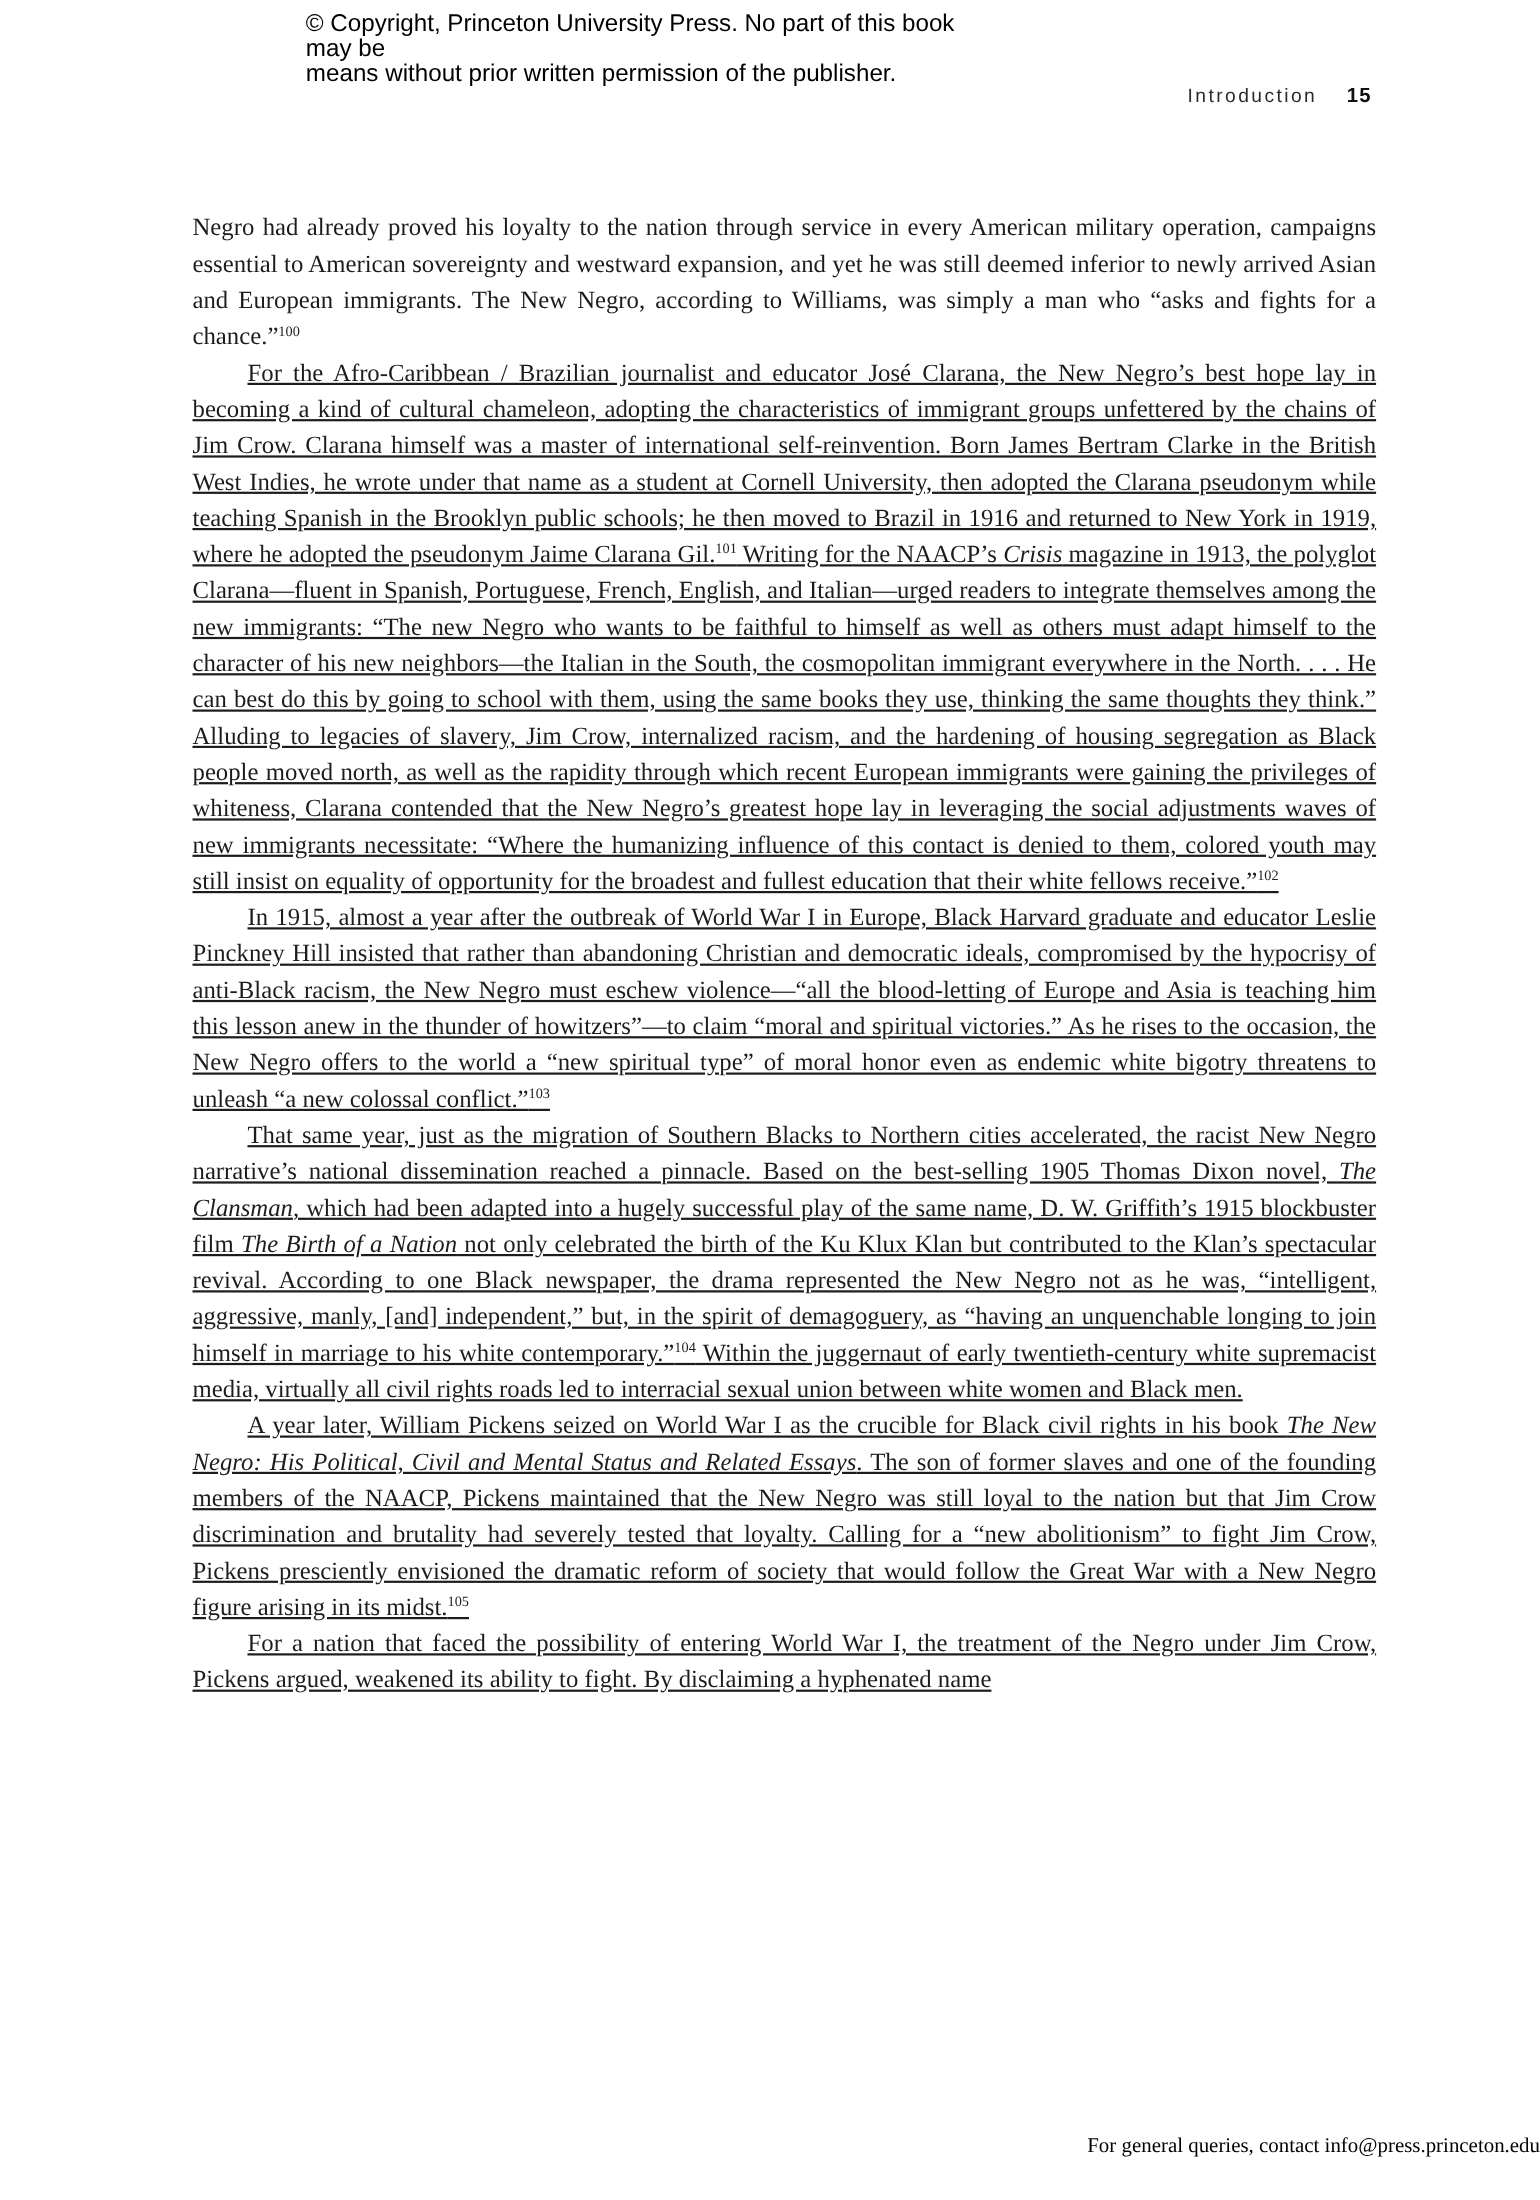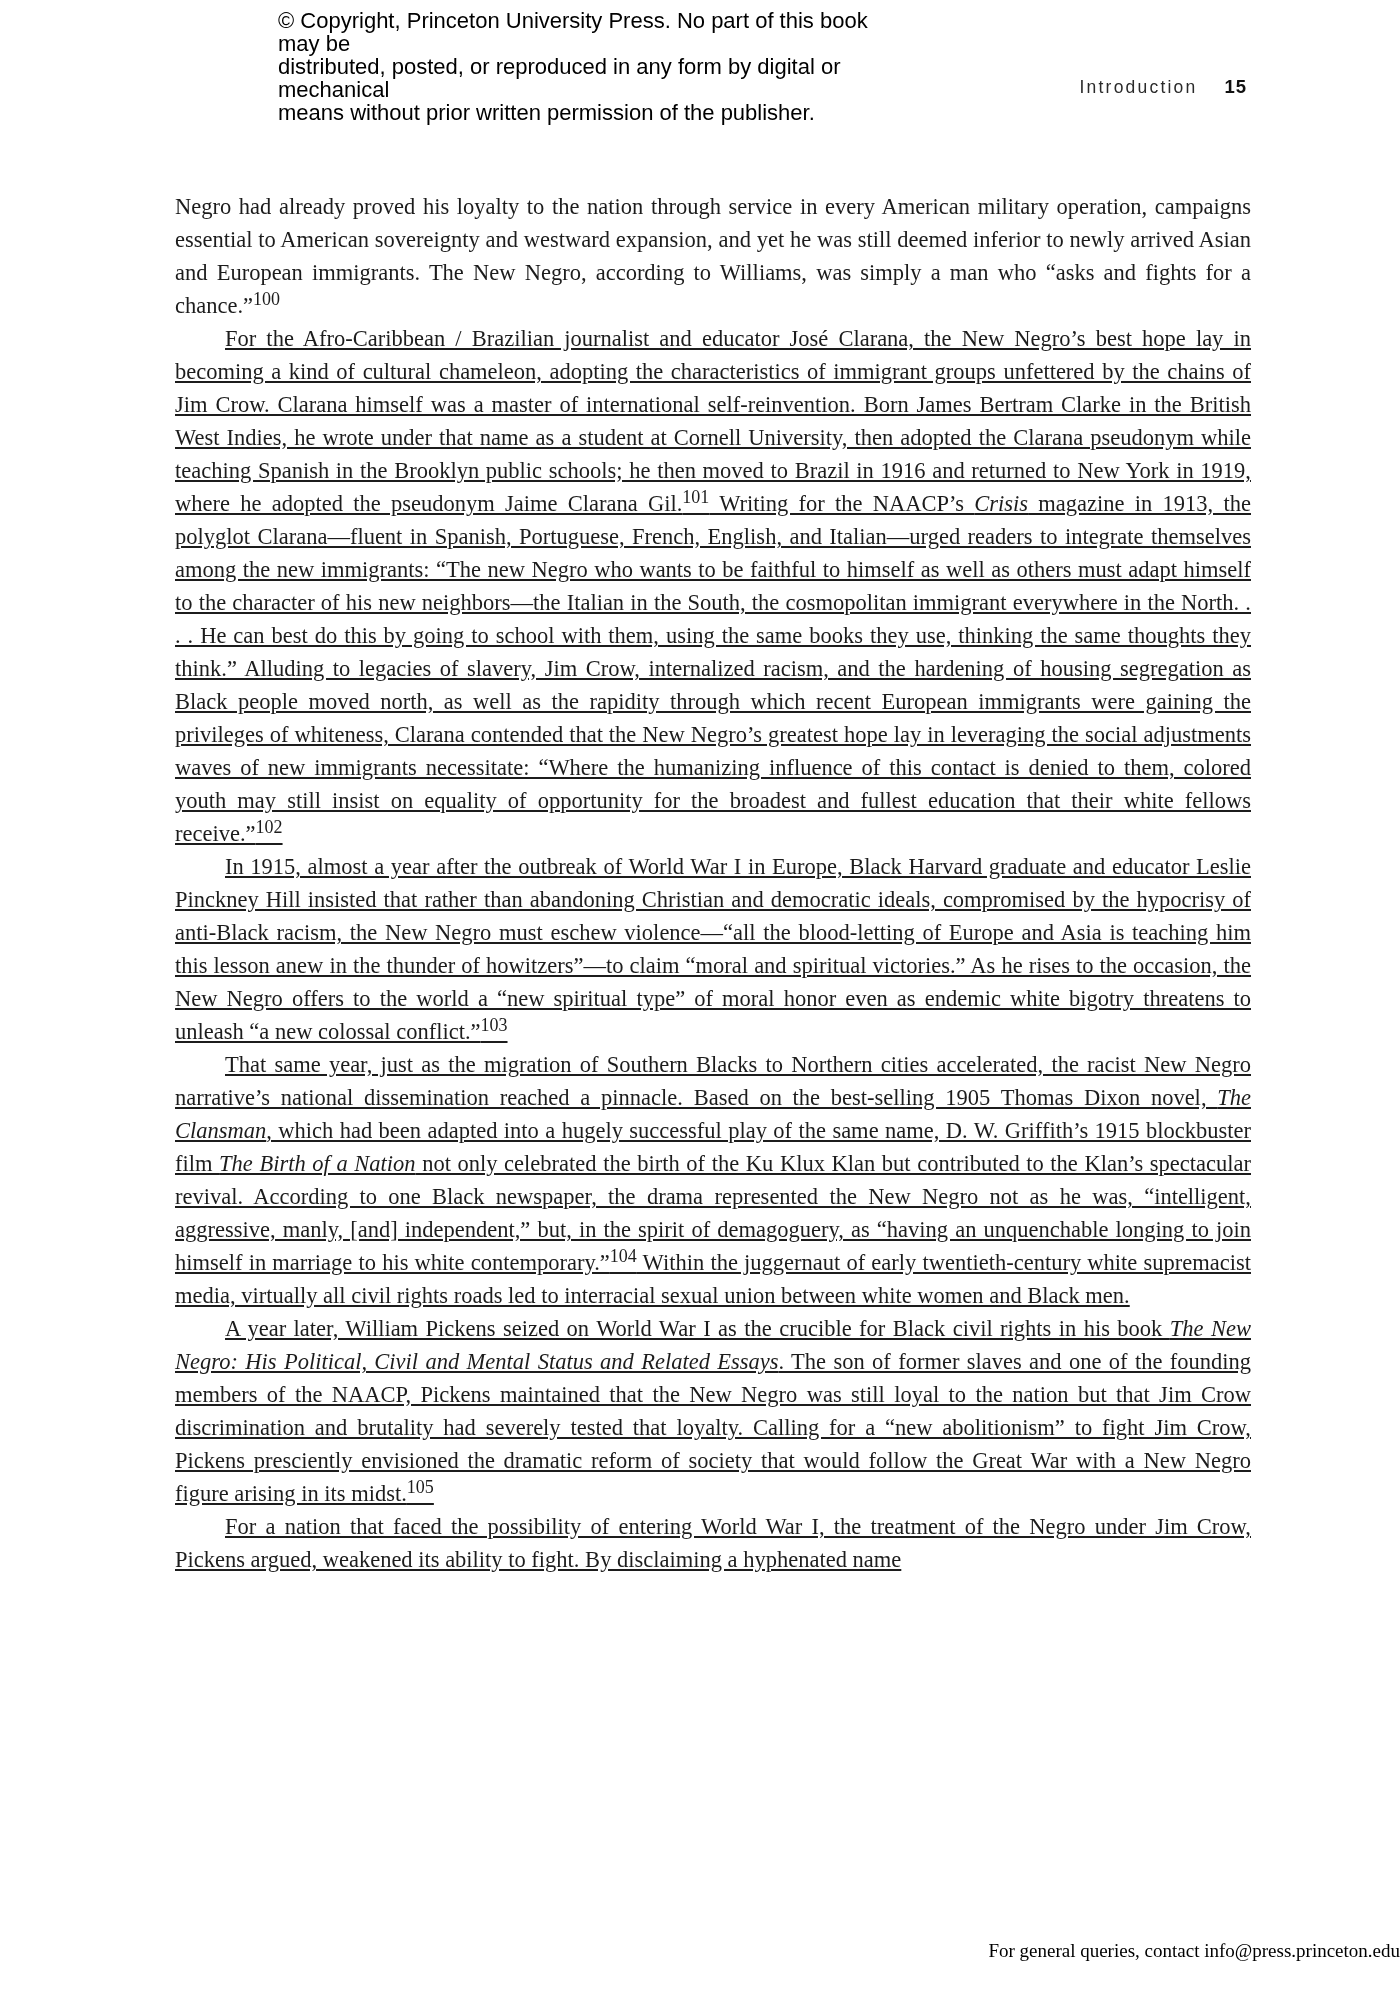--- a/index.html
+++ b/index.html
@@ -51,21 +51,21 @@
     width: 1076px;
     font-family: "Liberation Serif", serif;
     font-size: 22.5px;
     line-height: 33px;
     color: #1c1c1c;
     text-align: justify;
   }
   .body-text p { margin: 0; }
   .body-text p.indent { text-indent: 50px; text-decoration: underline; }
   .body-text sup {
-    font-size: 18px;
+    font-size: 13px;
     line-height: 0;
     vertical-align: baseline;
     position: relative;
     top: -8px;
   }
   .footer {
     position: absolute;
     left: 0;
     right: 0;
     top: 1940px;
@@ -73,21 +73,20 @@
     font-family: Liberation Serif, serif;
     font-size: 19px;
     color: #000000;
   }
 </style>
 </head>
 <body>
 
 <div class="copyright">
   <div>© Copyright, Princeton University Press. No part of this book may be</div>
-  <div>distributed, posted, or reproduced in any form by digital or mechanical</div>
   <div>means without prior written permission of the publisher.</div>
 </div>
 
 <div class="running-head">
   <span class="chapter">Introduction</span><span class="pagenum">15</span>
 </div>
 
 <div class="body-text" id="body-text">
     <p class=""><span>Negro had already proved his loyalty to the nation through service in every American military operation, campaigns essential to American sovereignty and westward expansion, and yet he was still deemed inferior to newly arrived Asian and European immigrants. The New Negro, according to Williams, was simply a man who “asks and fights for a chance.”</span><sup>100</sup></p>
     <p class="indent"><span>For the Afro-Caribbean / Brazilian journalist and educator José Clarana, the New Negro’s best hope lay in becoming a kind of cultural chameleon, adopting the characteristics of immigrant groups unfettered by the chains of Jim Crow. Clarana himself was a master of international self-reinvention. Born James Bertram Clarke in the British West Indies, he wrote under that name as a student at Cornell University, then adopted the Clarana pseudonym while teaching Spanish in the Brooklyn public schools; he then moved to Brazil in 1916 and returned to New York in 1919, where he adopted the pseudonym Jaime Clarana Gil.</span><sup>101</sup><span> Writing for the NAACP’s </span><i>Crisis</i><span> magazine in 1913, the polyglot Clarana—fluent in Spanish, Portuguese, French, English, and Italian—urged readers to integrate themselves among the new immigrants: “The new Negro who wants to be faithful to himself as well as others must adapt himself to the character of his new neighbors—the Italian in the South, the cosmopolitan immigrant everywhere in the North. . . . He can best do this by going to school with them, using the same books they use, thinking the same thoughts they think.” Alluding to legacies of slavery, Jim Crow, internalized racism, and the hardening of housing segregation as Black people moved north, as well as the rapidity through which recent European immigrants were gaining the privileges of whiteness, Clarana contended that the New Negro’s greatest hope lay in leveraging the social adjustments waves of new immigrants necessitate: “Where the humanizing influence of this contact is denied to them, colored youth may still insist on equality of opportunity for the broadest and fullest education that their white fellows receive.”</span><sup>102</sup></p>

